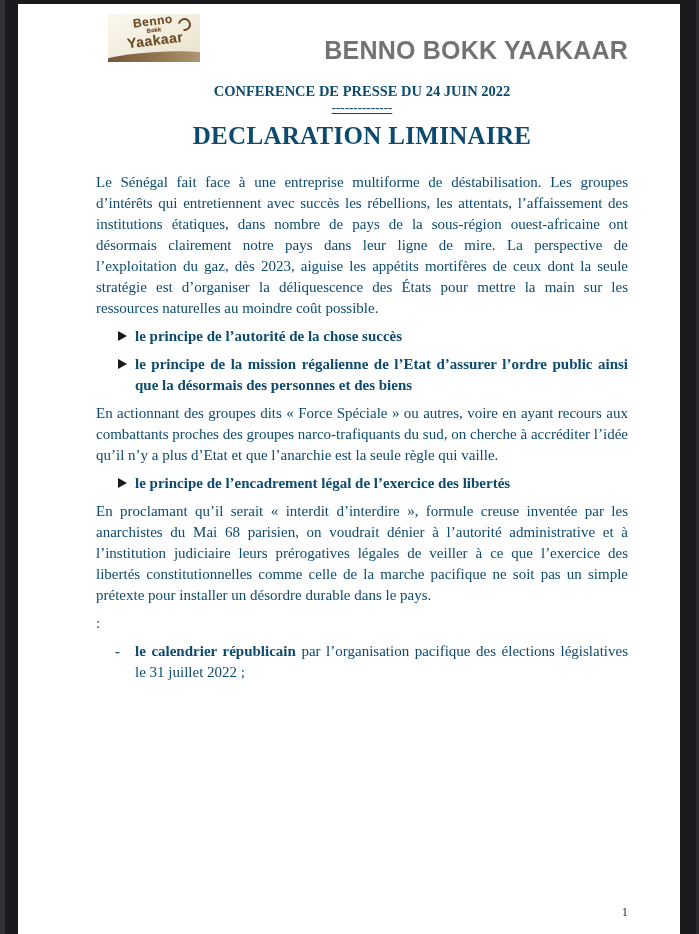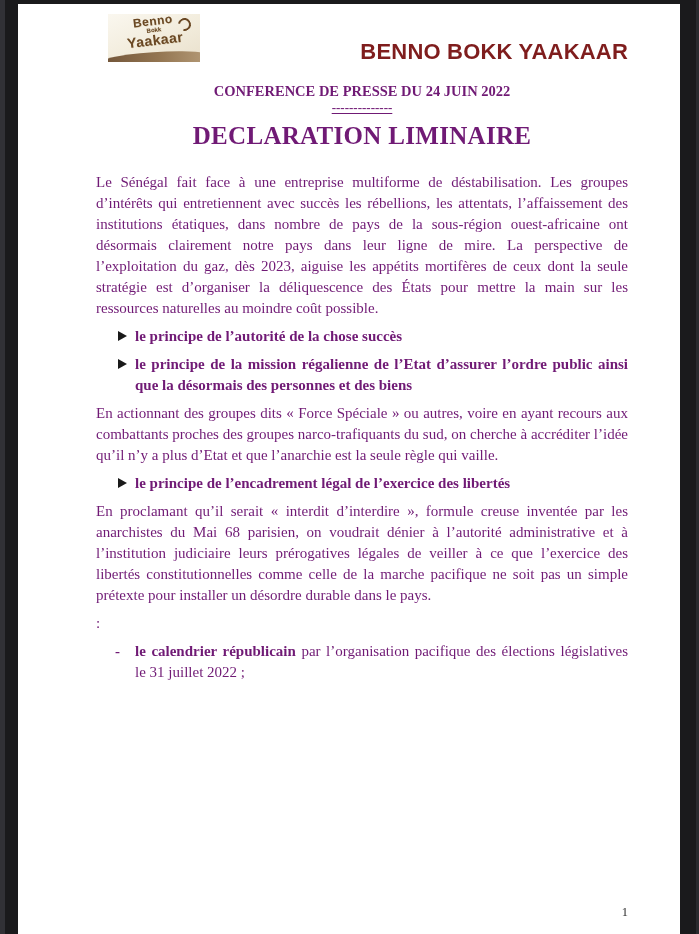--- a/index.html
+++ b/index.html
@@ -72,33 +72,33 @@
     position: absolute; bottom: -8px; left: -10px;
     width: 120%; height: 18px;
     background: linear-gradient(90deg, #6e5136 0%, #937551 55%, #b59b78 100%);
     border-radius: 100% 60% 0 0 / 90% 40% 0 0;
     transform: rotate(-2deg);
     z-index: 1;
   }
   .brand {
     font-family: "Liberation Sans", sans-serif;
     font-weight: bold;
-    font-size: 22px;
+    font-size: 25px;
     letter-spacing: 0.2px;
-    color: #7f1d1d;
+    color: #737373;
     margin-bottom: -3px;
     white-space: nowrap;
   }
 
   
   .text-block {
     margin: 0 52px 0 78px;
     font-size: 15px;
     line-height: 21px;
-    color: #701a75;
+    color: #0c4a6e;
     font-family: Liberation Serif, serif;
   }
   .conf-title {
     margin-top: 20px;
     text-align: center;
     font-weight: bold;
     font-size: 14.5px;
     line-height: 18px;
   }
   .divider {

